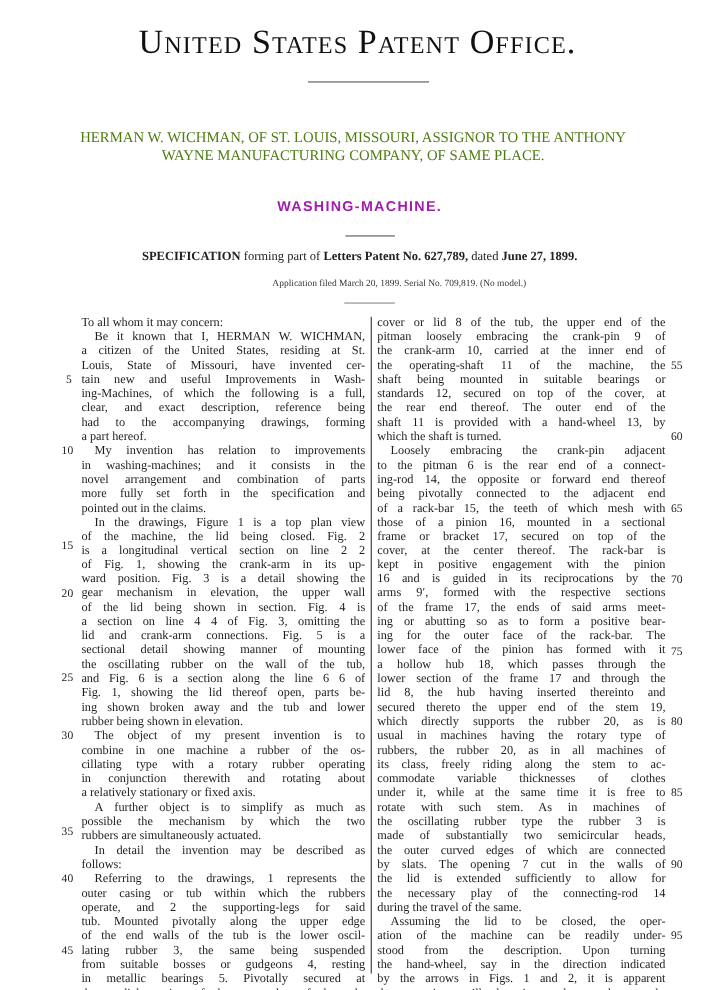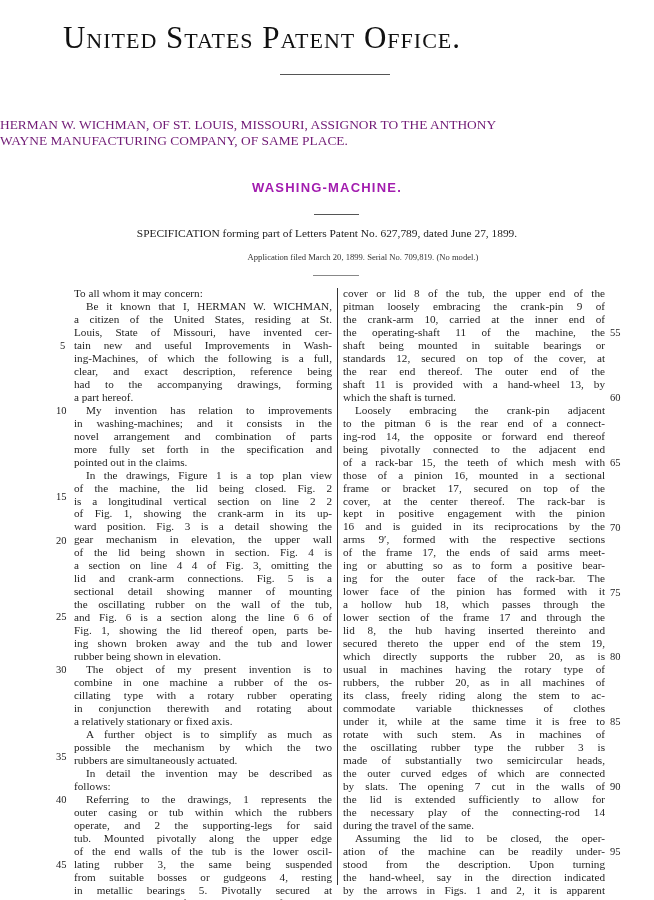--- a/index.html
+++ b/index.html
@@ -1,29 +1,29 @@
 <!DOCTYPE html>
 <html><head>
 <meta charset="utf-8">
 <style>
   html, body { margin: 0; padding: 0; background: #ffffff; }
   body { width: 654px; height: 900px; position: relative; overflow: hidden;
          font-family: "DejaVu Serif", "Liberation Serif", serif; color: #1a1a1a; }
-  .title { position: absolute; left: 0; width: 524px; top: 20px; text-align: center;
+  .title { position: absolute; left: 0; width: 524px; top: 20px; text-align: right;
            font-family: "Liberation Serif", serif; font-size: 31px; letter-spacing: 1px;
            font-variant: small-caps; color: #111; }
   .rule { position: absolute; height: 1px; background: #555; }
-  .assignor { position: absolute; left: 0; width: 642px; top: 117px; 
-              font-family: "Liberation Serif", serif; font-size: 13.4px; line-height: 16px; color: #701a75; }
+  .assignor { position: absolute; left: 0; width: 642px; top: 117px; text-align: center;
+              font-family: "Liberation Serif", serif; font-size: 13.4px; line-height: 16px; color: #4d7c0f; }
   .invention { position: absolute; left: 0; width: 654px; top: 180px; text-align: center;
                font-family: "Liberation Sans", sans-serif; font-weight: bold; font-size: 13px;
                letter-spacing: 1.2px; color: #a21caf; }
   .spec { position: absolute; left: 0; width: 654px; top: 227px; text-align: center;
           font-family: "Liberation Serif", serif; font-size: 11.4px; color: #222; }
-  .spec b { font-weight: normal; }
+  .spec b { font-weight: bold; }
   .appl { position: absolute; left: 0; width: 654px; top: 252px; text-align: center;
           font-family: "Liberation Serif", serif; font-size: 8.6px; color: #333; padding-left: 36px; }
   .col { position: absolute; top: 287px; font-family: "Liberation Serif", serif;
          font-size: 11.2px; line-height: 12.98px; color: #1d1d1d; white-space: nowrap; }
   .col-left { left: 74px; width: 258px; }
   .col-right { left: 343px; width: 262px; }
   .line { display: block; height: 12.98px; text-align: justify; text-align-last: justify; }
   .line.last { text-align-last: left; }
   .line.indent { padding-left: 12px; }
   .line.italic { text-align-last: left; }

